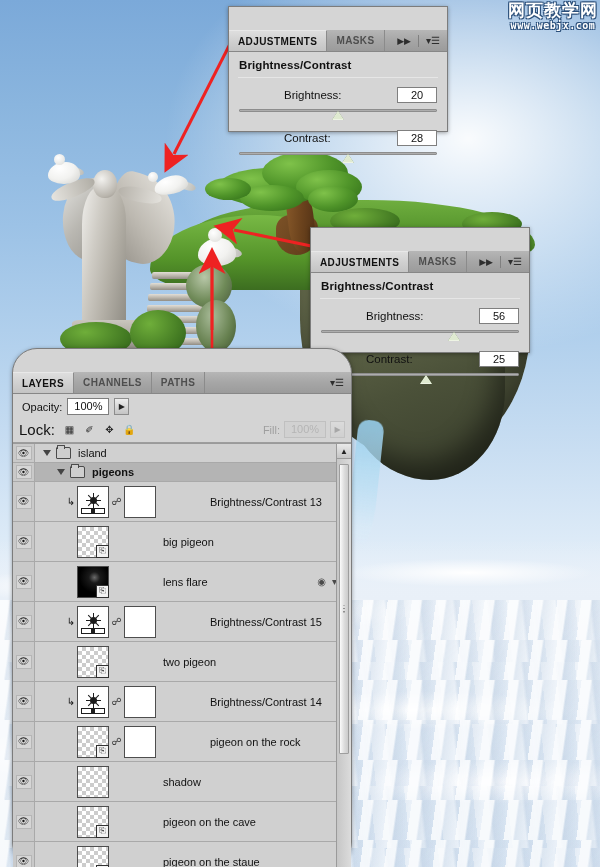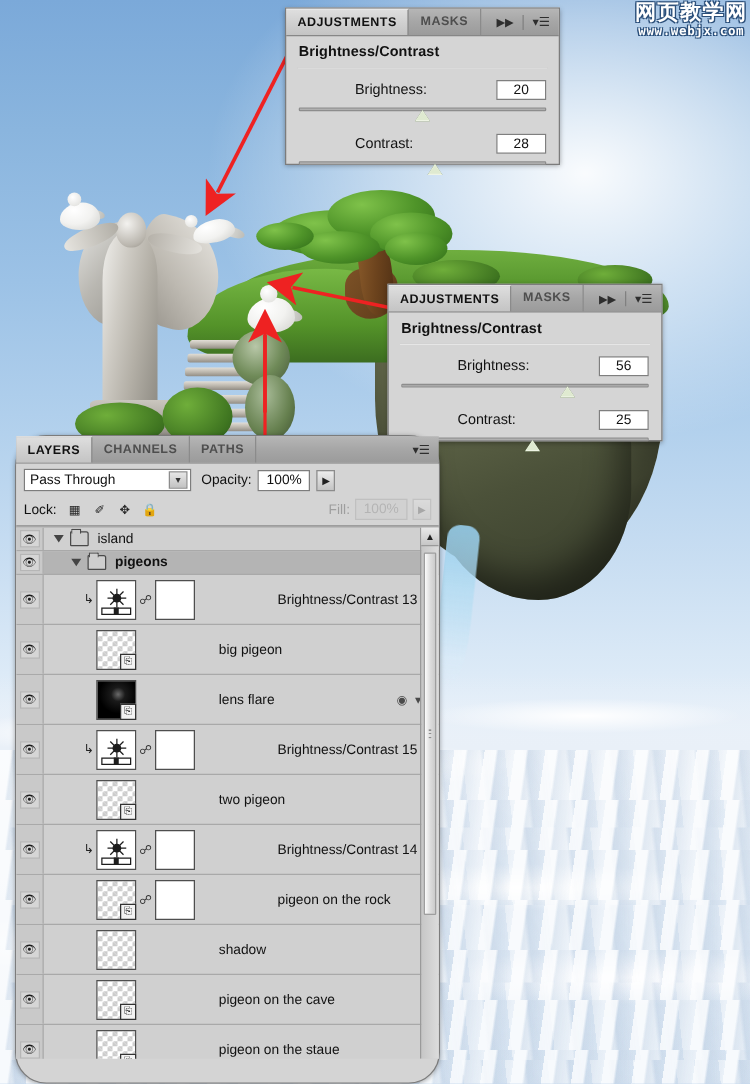--- a/index.html
+++ b/index.html
@@ -227,20 +227,21 @@
     box-shadow: 0 1px 4px rgba(0,0,0,0.35);
     font-size: 11px;
     color: #1d1d1d;
   }
   .ps-tabbar {
     display: flex;
     align-items: stretch;
     height: 22px;
     background: linear-gradient(to bottom, #b6b6b6 0%, #a6a6a6 50%, #9b9b9b 100%);
     border-bottom: 1px solid #878787;
+    margin-top: 23px;
   }
   .ps-tab {
     display: flex; align-items: center;
     padding: 0 9px;
     font-size: 10px;
     font-weight: bold;
     letter-spacing: 0.4px;
     color: #2a2a2a;
     border-right: 1px solid #8b8b8b;
   }
@@ -341,21 +342,21 @@
     border: 1px solid #8c8c8c;
     display: flex; align-items: center; justify-content: center;
     font-size: 8px; color: #222;
   }
   .lock-row {
     display: flex; align-items: center; gap: 7px;
     padding: 3px 6px 4px 6px;
     border-bottom: 1px solid #9d9d9d;
     background: #d4d4d4;
   }
-  .lock-label { font-size: 11px; color: #111; margin-right: 1px; }
+  .lock-label { font-size: 15px; color: #111; margin-right: 1px; }
   .lock-icon {
     width: 13px; height: 13px;
     display: flex; align-items: center; justify-content: center;
     color: #2a2a2a; font-size: 10px;
   }
   .fill-grp { margin-left: auto; display: flex; align-items: center; gap: 4px; opacity: 0.42; }
   .fill-label { font-size: 11px; color: #555; }
   .fill-field {
     width: 42px; height: 17px; background: #cfcfcf; border: 1px solid #a5a5a5;
     font-size: 11px; text-align: center; line-height: 15px; color: #8a8a8a;
@@ -475,21 +476,21 @@
     display: flex; align-items: center; justify-content: center;
     font-size: 8px; color: #222; line-height: 1;
   }
   .link-icon {
     width: 11px; flex: none; text-align: center;
     font-size: 10px; color: #333;
     margin: 0 2px;
   }
   .layer-name {
     font-size: 11px; color: #111;
-    margin-left: 21px;
+    margin-left: 9px;
     white-space: nowrap;
     padding-left: 45px;
   }
   .layer-name.u { }
   .smart-icons {
     margin-left: auto; margin-right: 14px;
     display: flex; align-items: center; gap: 6px;
     color: #4a4a4a; font-size: 10px;
   }
 
@@ -712,24 +713,20 @@
     <div class="ps-tab inactive">
       <span>PATHS</span>
     </div>
     <div class="ps-tabspacer"></div>
     <div class="ps-tabicons">
       <span style="font-size:10px;">▾☰</span>
     </div>
   </div>
 
   <div class="opacity-row">
-    <div class="blend-select">
-      <span>Pass Through</span>
-      <span class="sel-arrow">▼</span>
-    </div>
     <span class="opacity-label">Opacity:</span>
     <span class="opacity-field">100%</span>
     <span class="spin-btn">▶</span>
   </div>
 
   <div class="lock-row">
     <span class="lock-label">Lock:</span>
     <span class="lock-icon">▦</span>
     <span class="lock-icon">✐</span>
     <span class="lock-icon">✥</span>

